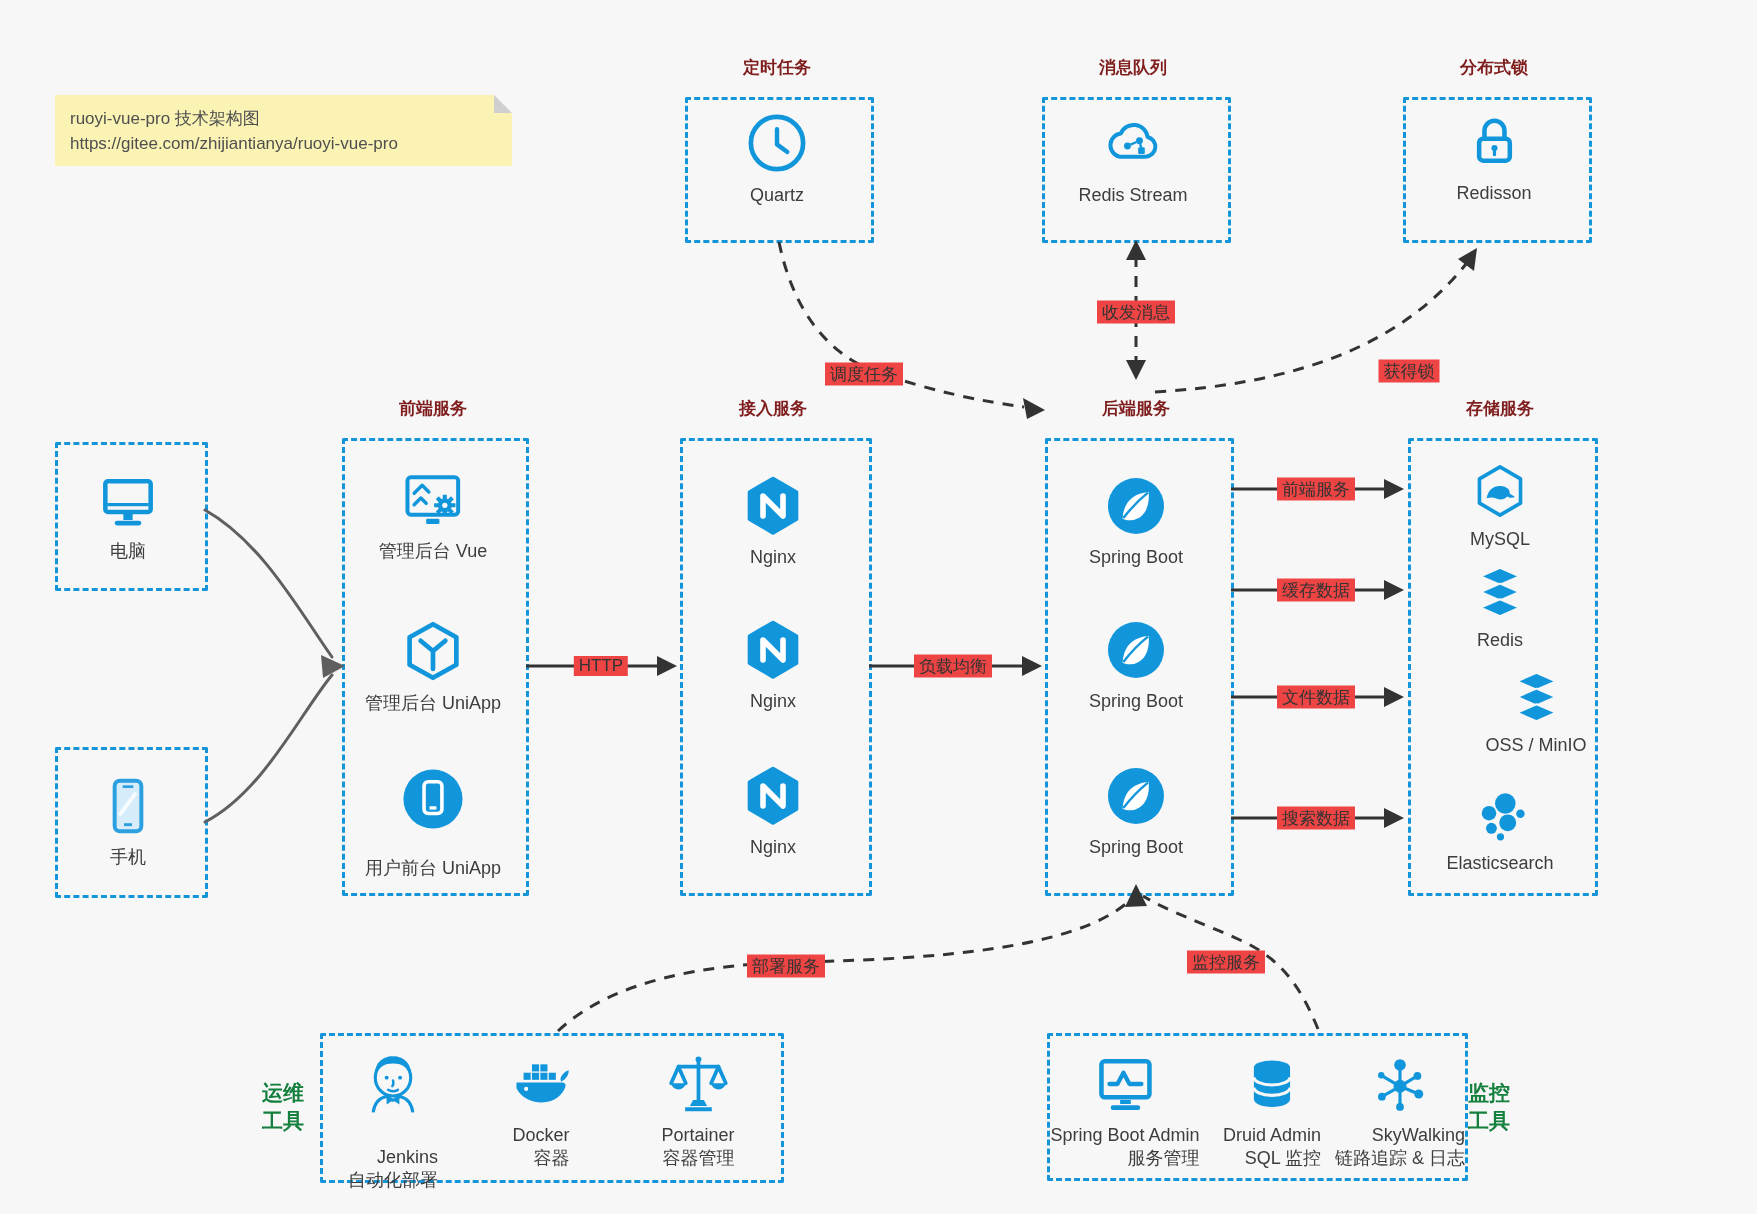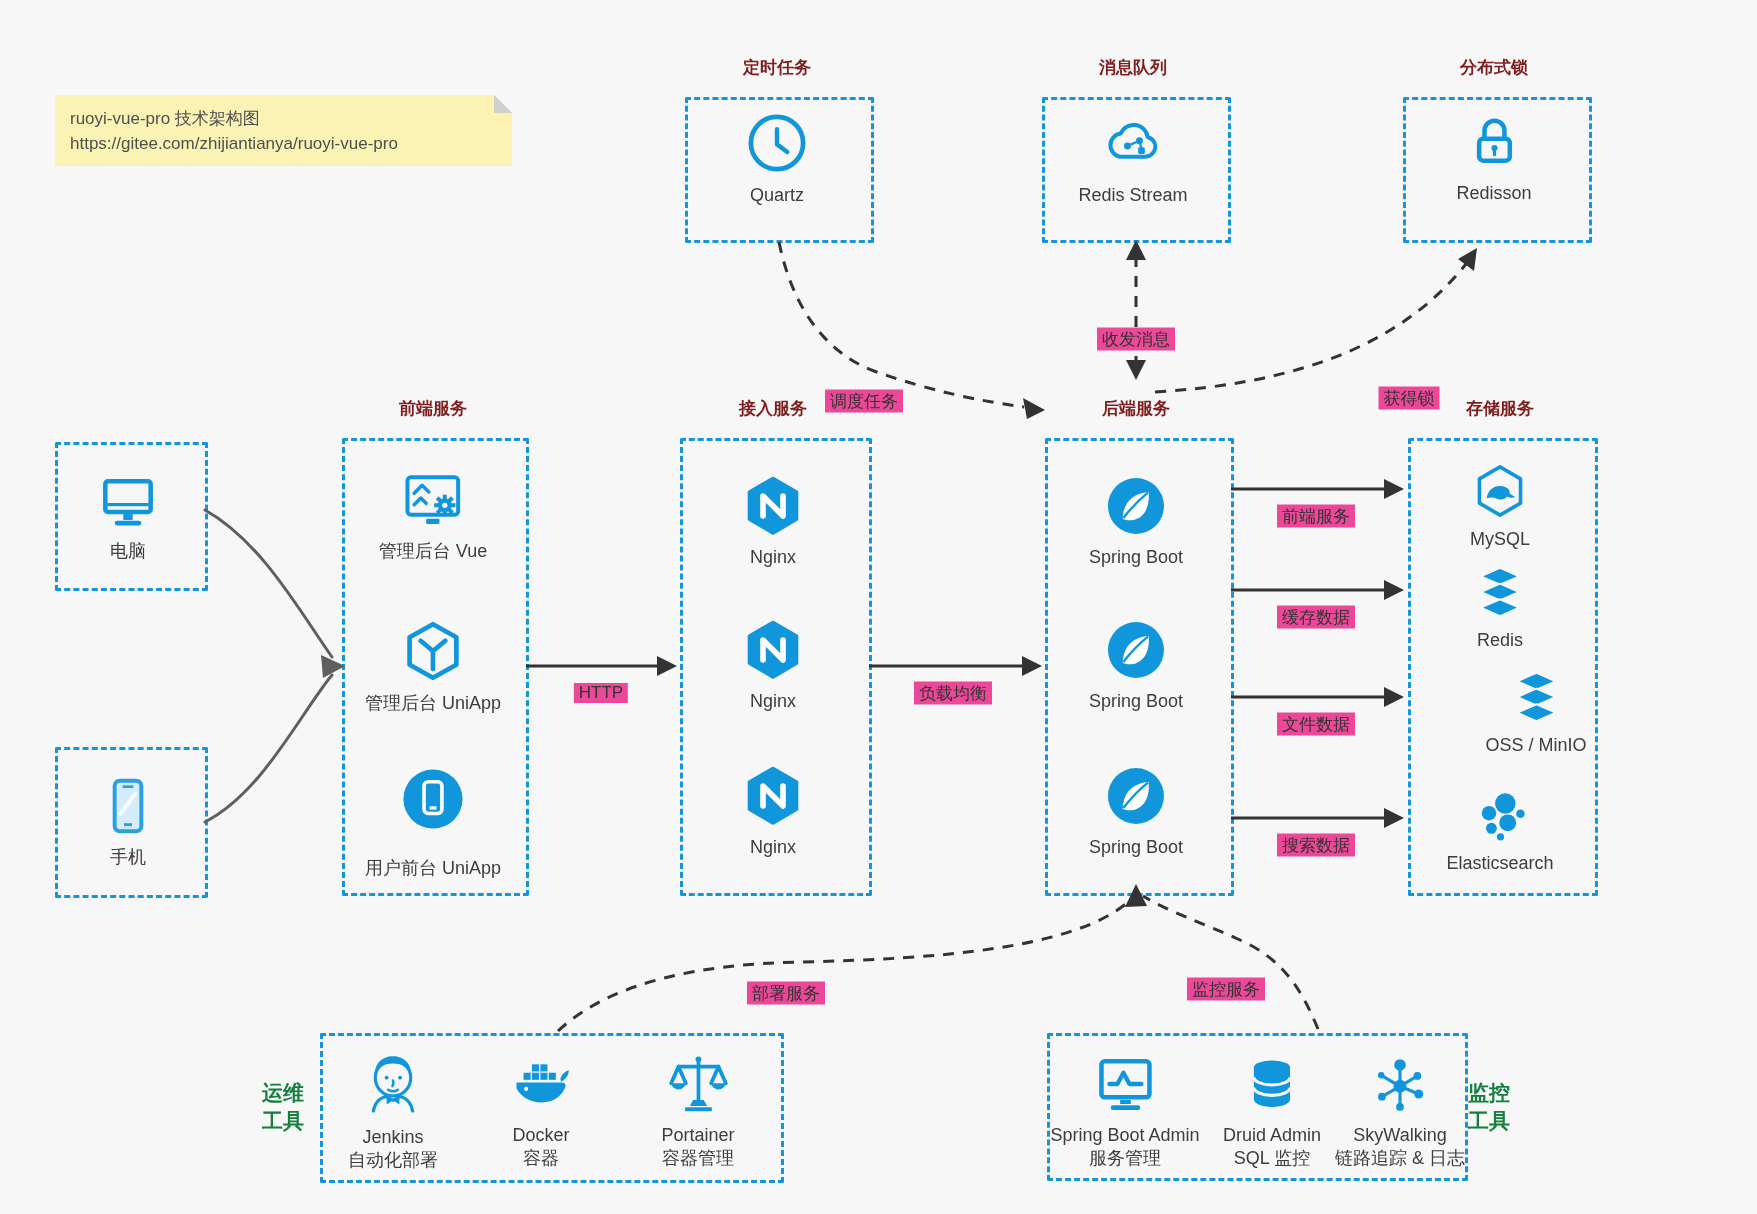--- a/index.html
+++ b/index.html
@@ -1,22 +1,22 @@
 <!DOCTYPE html>
 <html><head>
 <meta charset="utf-8">
 <style>
   html,body{margin:0;padding:0;background:#f7f7f8;font-family:"Liberation Sans","DejaVu Sans",sans-serif;}
   #canvas{position:relative;width:1757px;height:1214px;background:#f7f7f8;overflow:hidden;}
   .box{position:absolute;border:3px dashed #1495da;border-radius:2px;}
   .rtitle{position:absolute;transform:translateX(-50%);color:#7f1d1d;font-size:17px;font-weight:bold;white-space:nowrap;}
   .badge{position:absolute;color:#15803d;font-size:21px;font-weight:bold;line-height:28px;white-space:nowrap;}
   .item{position:absolute;transform:translateX(-50%);display:flex;flex-direction:column;align-items:center;}
-  .clabel{font-size:18px;color:#3d3d3d;margin-top:8px;white-space:nowrap;text-align:center;line-height:23px;}
-  .elabel{position:absolute;transform:translate(-50%,-50%);font-size:17px;color:#333;background:#ec4899;padding:0 5px;white-space:nowrap;z-index:5;margin-top:27px;}
+  .clabel{font-size:18px;color:#3d3d3d;margin-top:8px;white-space:nowrap;text-align:right;line-height:23px;}
+  .elabel{position:absolute;transform:translate(-50%,-50%);font-size:17px;color:#333;background:#ef4444;padding:0 5px;white-space:nowrap;z-index:5;}
   .note{position:absolute;left:55px;top:95px;width:457px;height:71px;background:#faf3b4;color:#4f4f4f;
         font-size:17px;line-height:25px;padding:11px 0 0 15px;box-sizing:border-box;}
   .note-fold{position:absolute;right:0;top:0;width:0;height:0;border-top:18px solid #f7f7f8;border-left:18px solid #cfcfcf;}
   svg.arrows{position:absolute;left:0;top:0;z-index:3;pointer-events:none;}
   .icon{line-height:0;}
 </style>
 </head>
 <body>
 
 <div id="canvas">
@@ -255,21 +255,21 @@
       </svg>
     </span>
     <div class="clabel">Elasticsearch</div>
   </div>
 
   <div class="badge" style="left:262px;top:1079px;width:54px;">
     <div>运维</div>
     <div>工具</div>
   </div>
 
-  <div class="item" style="left:393px;top:1050px;">
+  <div class="item" style="left:393px;top:1050px;gap:20px;">
     <span class="icon">
       <svg width="68" height="68" viewBox="0 0 48 48">
         <ellipse cx="24" cy="19.5" rx="12.5" ry="13" fill="none" stroke="#1296db" stroke-width="2.2"></ellipse>
         <path d="M11.5 19 C10 8 19 4 24 4.5 C29 4 38 8 36.5 19 C34 11.5 30 9.5 24 9.5 C18 9.5 14 11.5 11.5 19 Z" fill="#1296db"></path>
         <circle cx="19.5" cy="19.5" r="1.4" fill="#1296db"></circle>
           <circle cx="29" cy="19.5" r="1.4" fill="#1296db"></circle>
         <path d="M24 21.5 c0.6 2 0.6 3 -0.5 4 M20.5 28 c2.5 1.5 5 1.5 7 0" stroke="#1296db" stroke-width="1.7" fill="none" stroke-linecap="round"></path>
         <path d="M10 44 C11 36.5 15 33.8 19 32.8 L24 35.5 L29 32.8 C33 33.8 37 36.5 38 44" fill="none" stroke="#1296db" stroke-width="2.2"></path>
         <path d="M24 35.5 l-4.5 3 v-5.8 z M24 35.5 l4.5 3 v-5.8 z" fill="#1296db"></path>
       </svg>

